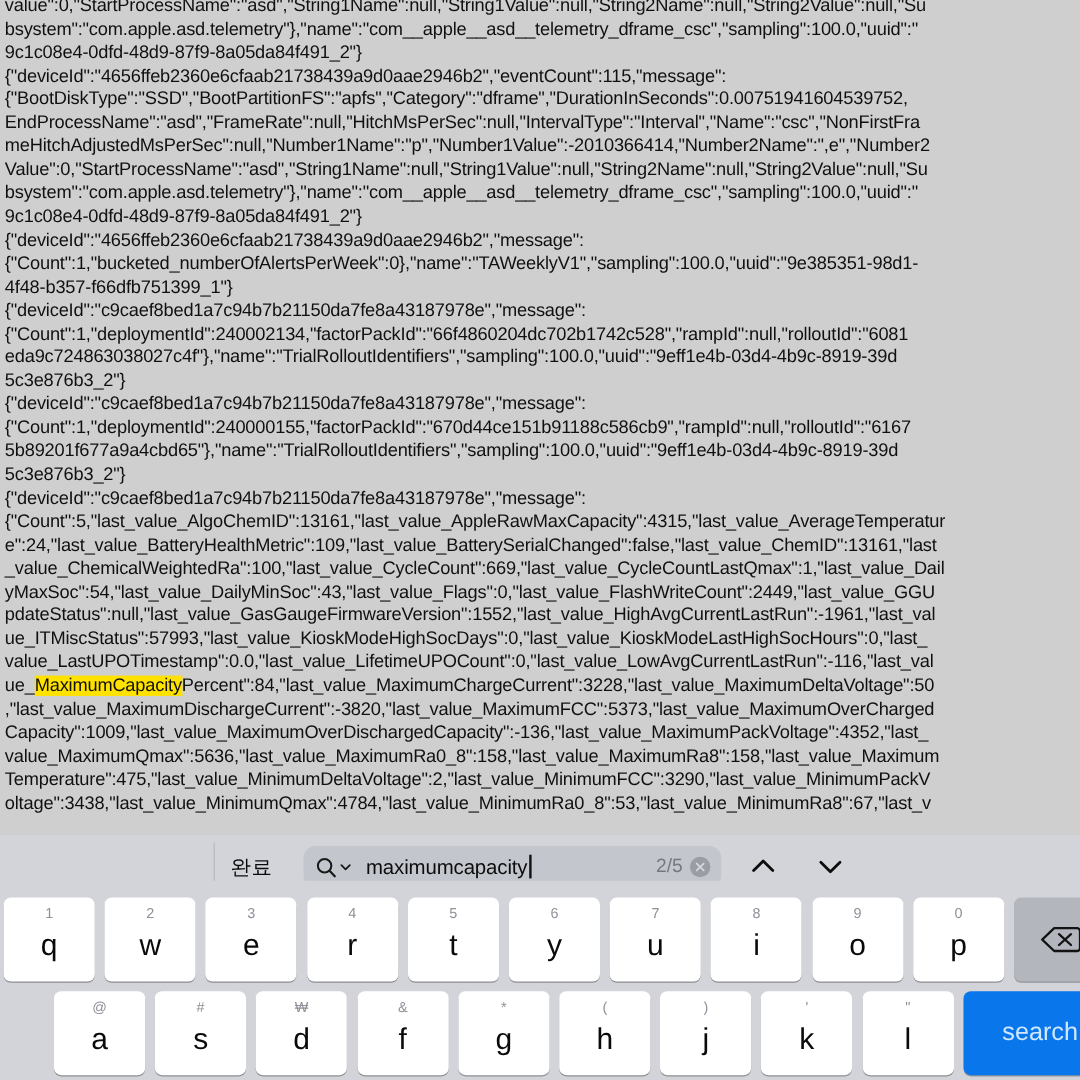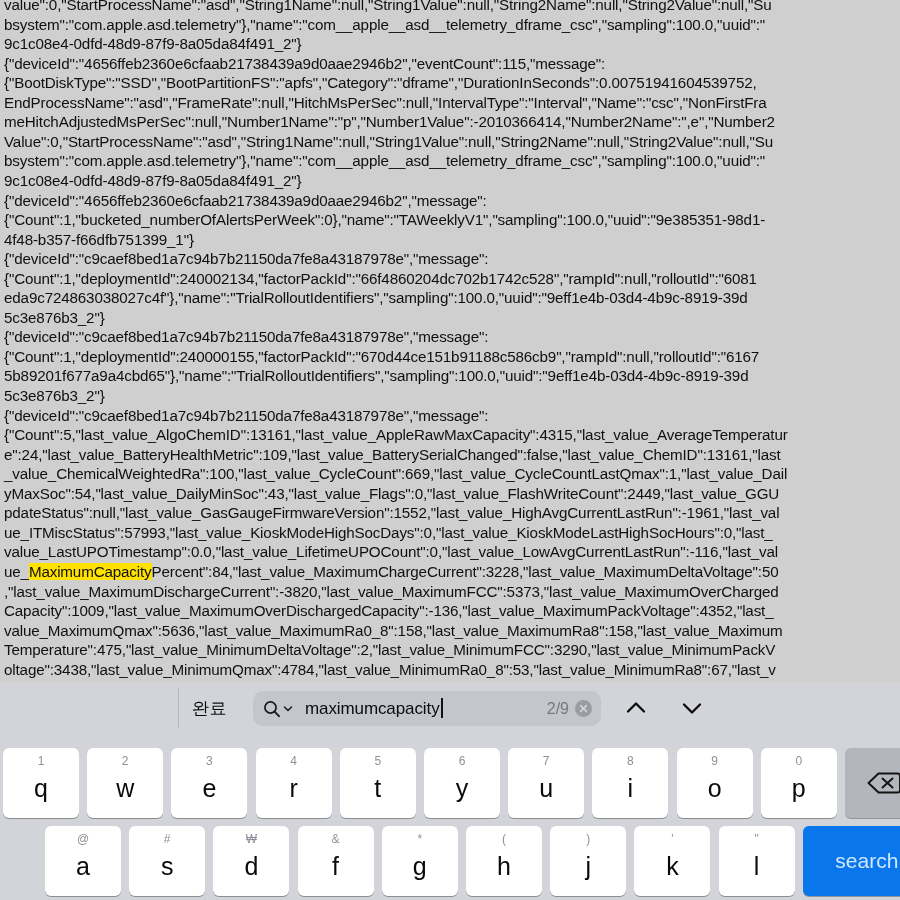--- a/index.html
+++ b/index.html
@@ -29,21 +29,21 @@
     height: 19.55px;
   }
   .hl {
     background: #ffe200;
     color: #101010;
   }
 
   
   #search-bar {
     position: absolute;
-    top: 682px; left: 0;
+    top: 696px; left: 0;
     width: 900px; height: 52px;
     background: #d2d4da;
     display: flex;
     align-items: center;
   }
   #search-bar-divider {
     position: absolute;
     left: 178px; top: 6px;
     width: 1px; height: 40px;
     background: #b5b8bf;
@@ -220,21 +220,21 @@
     <span id="search-icon-wrap">
       <svg width="20" height="20" viewBox="0 0 20 20">
         <circle cx="8.5" cy="8.5" r="5.6" fill="none" stroke="#1a1a1a" stroke-width="1.7"></circle>
         <line x1="12.6" y1="12.6" x2="17" y2="17.2" stroke="#1a1a1a" stroke-width="1.9" stroke-linecap="round"></line>
       </svg>
       <svg width="10" height="20" viewBox="0 0 10 20">
         <polyline points="1.5,8 5,11.5 8.5,8" fill="none" stroke="#1a1a1a" stroke-width="1.5" stroke-linecap="round" stroke-linejoin="round"></polyline>
       </svg>
     </span>
     <span id="search-value"><span>maximumcapacity</span><span id="text-cursor"></span></span>
-    <span id="match-counter">2/9</span>
+    <span id="match-counter">2/5</span>
     <span id="clear-button">
       <svg width="11" height="11" viewBox="0 0 11 11">
         <line x1="2.6" y1="2.6" x2="8.4" y2="8.4" stroke="#d5d7dc" stroke-width="1.5" stroke-linecap="round"></line>
         <line x1="8.4" y1="2.6" x2="2.6" y2="8.4" stroke="#d5d7dc" stroke-width="1.5" stroke-linecap="round"></line>
       </svg>
     </span>
   </div>
 
   <div id="prev-match-button">
     <svg width="28" height="20" viewBox="0 0 28 20">

